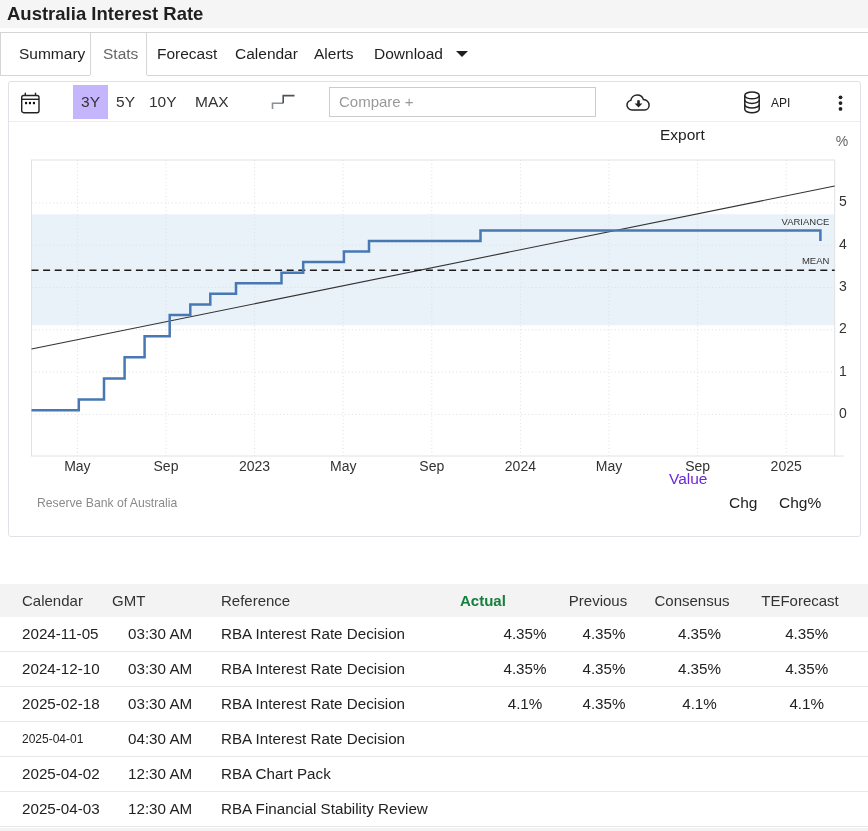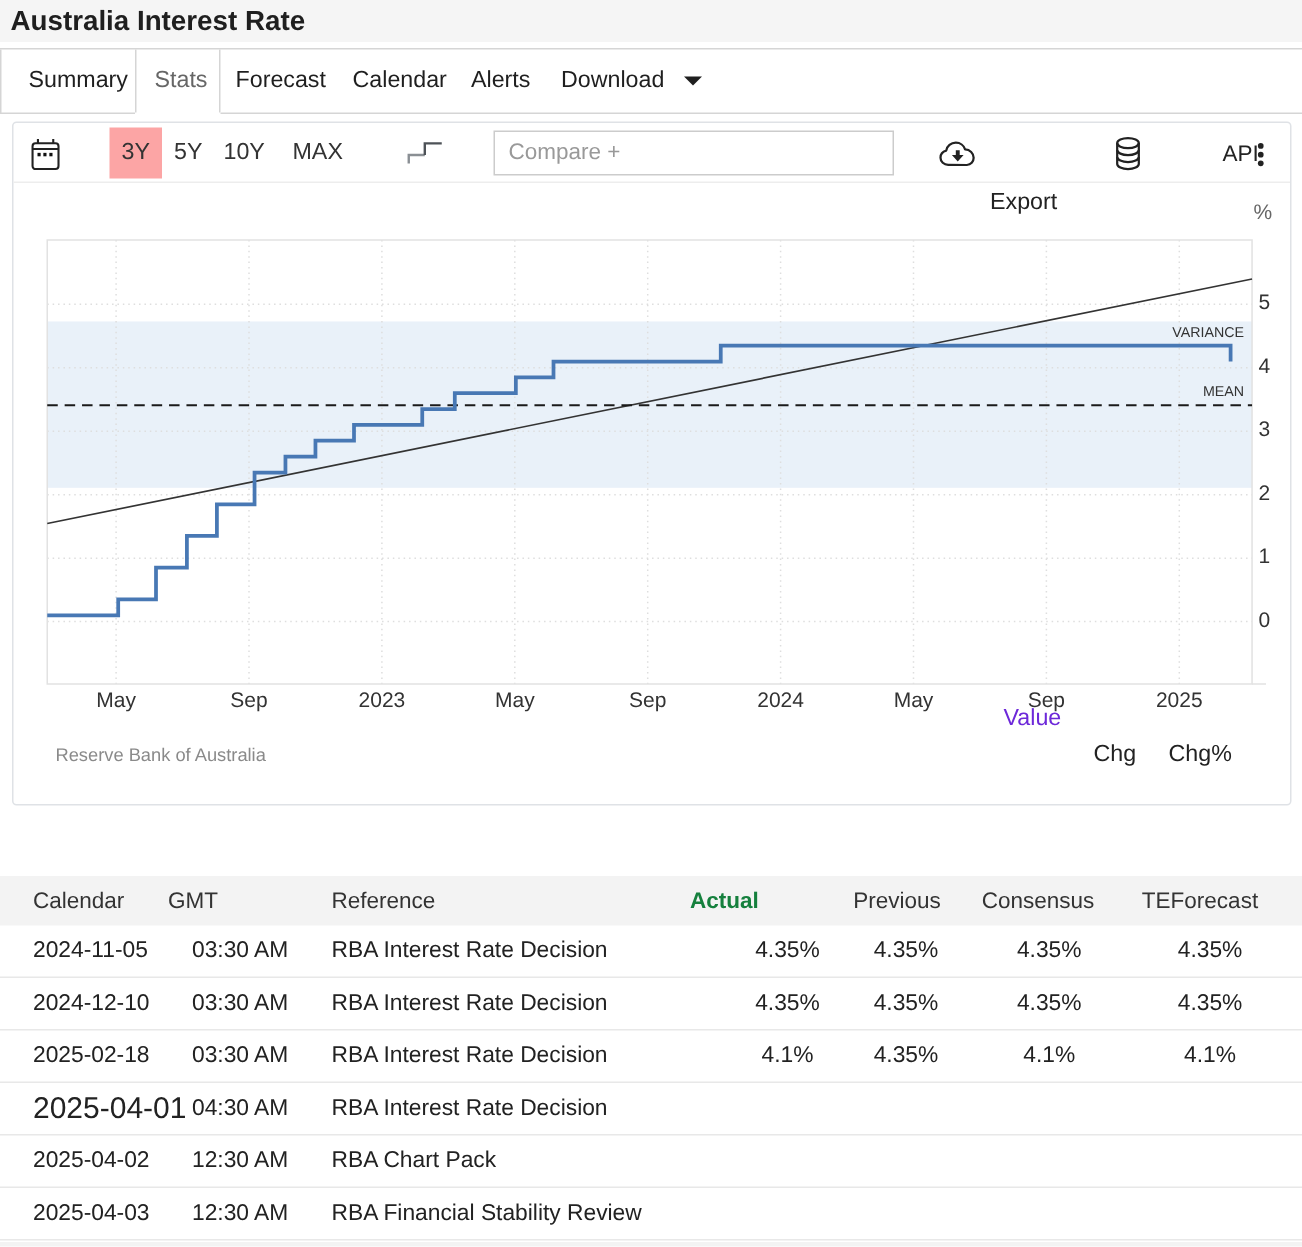--- a/index.html
+++ b/index.html
@@ -34,21 +34,21 @@
 <svg class="abs" style="left:20px;top:91px;" width="21" height="23" viewBox="0 0 21 23">
   <rect x="1.7" y="4.5" width="17.3" height="17.2" rx="2" fill="none" stroke="#222" stroke-width="1.4"></rect>
   <line x1="1.7" y1="8.3" x2="19" y2="8.3" stroke="#222" stroke-width="1.4"></line>
   <line x1="5.3" y1="1.7" x2="5.3" y2="4.6" stroke="#222" stroke-width="1.4"></line>
   <line x1="15.5" y1="1.7" x2="15.5" y2="4.6" stroke="#222" stroke-width="1.4"></line>
   <rect x="5.0" y="10.9" width="2.1" height="2.3" fill="#111"></rect>
   <rect x="8.9" y="10.9" width="2.1" height="2.3" fill="#111"></rect>
   <rect x="12.9" y="10.9" width="2.1" height="2.3" fill="#111"></rect>
 </svg>
 
-<div class="abs" style="left:73px;top:85px;width:35px;height:33.5px;background:#fca5a5;text-align:center;line-height:33.5px;font-size:15.5px;color:#333;">3Y</div>
+<div class="abs" style="left:73px;top:85px;width:35px;height:33.5px;background:#c4b5fd;text-align:center;line-height:33.5px;font-size:15.5px;color:#333;">3Y</div>
 <div class="abs" style="left:113px;top:85px;width:25px;height:33.5px;text-align:center;line-height:33.5px;font-size:15.5px;color:#333;">5Y</div>
 <div class="abs" style="left:149px;top:85px;width:33px;height:33.5px;text-align:left;line-height:33.5px;font-size:15.5px;color:#333;">10Y</div>
 <div class="abs" style="left:195px;top:85px;width:37px;height:33.5px;text-align:left;line-height:33.5px;font-size:15.5px;color:#333;">MAX</div>
 
 <svg class="abs" style="left:268px;top:93px;" width="28" height="18" viewBox="0 0 28 18">
   <polyline points="4.5,16 4.5,10.3 15.2,10.3" fill="none" stroke="#8a8f94" stroke-width="1.6"></polyline>
   <polyline points="15.2,10.3 15.2,2.6 26.5,2.6" fill="none" stroke="#4d5257" stroke-width="1.6"></polyline>
 </svg>
 
 <div class="abs" style="left:329px;top:87px;width:267px;height:30px;border:1px solid #ccc;background:#fff;line-height:28px;font-size:15px;color:#999;padding-left:9px;">Compare +</div>
@@ -58,21 +58,21 @@
   <path d="M11.2,6.2 h2.6 v3.2 h2.6 l-3.9,4.2 l-3.9,-4.2 h2.6 Z" fill="#222"></path>
 </svg>
 <div class="abs" style="left:660px;top:95px;height:16px;line-height:16px;font-size:15.5px;color:#222;margin-top:32px;">Export</div>
 
 <svg class="abs" style="left:743px;top:91px;" width="18" height="23" viewBox="0 0 18 23">
   <ellipse cx="9" cy="4.4" rx="7.2" ry="3.4" fill="none" stroke="#222" stroke-width="1.5"></ellipse>
   <path d="M1.8,4.4 v13.9 c0,1.9 3.2,3.4 7.2,3.4 s7.2,-1.5 7.2,-3.4 V4.4" fill="none" stroke="#222" stroke-width="1.5"></path>
   <path d="M1.8,9 c0,1.9 3.2,3.4 7.2,3.4 s7.2,-1.5 7.2,-3.4" fill="none" stroke="#222" stroke-width="1.5"></path>
   <path d="M1.8,13.6 c0,1.9 3.2,3.4 7.2,3.4 s7.2,-1.5 7.2,-3.4" fill="none" stroke="#222" stroke-width="1.5"></path>
 </svg>
-<div class="abs" style="left:771px;top:95px;height:16px;line-height:16px;font-size:15px;color:#222;margin-left:44px;">API</div>
+<div class="abs" style="left:771px;top:95px;height:16px;line-height:16px;font-size:12px;color:#222;">API</div>
 
 <svg class="abs" style="left:835px;top:94px;" width="11" height="19" viewBox="0 0 11 19">
   <circle cx="5.5" cy="3.3" r="1.9" fill="#222"></circle>
   <circle cx="5.5" cy="9.1" r="1.9" fill="#222"></circle>
   <circle cx="5.5" cy="14.9" r="1.9" fill="#222"></circle>
 </svg>
 
 <svg class="abs" style="left:0;top:0;" width="868" height="540" viewBox="0 0 868 540">
 
   <rect x="31.5" y="214.3" width="803.2" height="110.9" fill="#e9f1f9"></rect>
@@ -165,21 +165,21 @@
 <div class="abs" style="left:746.7px;top:652px;width:120px;height:34px;line-height:34px;font-size:15.2px;color:#222;text-align:center;">4.35%</div>
 <div class="abs" style="left:0;top:721px;width:868px;height:1px;background:#e8e8e8;"></div>
 <div class="abs" style="left:22px;top:687px;height:34px;line-height:34px;font-size:15.2px;color:#222;">2025-02-18</div>
 <div class="abs" style="left:128px;top:687px;height:34px;line-height:34px;font-size:15.2px;color:#222;">03:30 AM</div>
 <div class="abs" style="left:221px;top:687px;height:34px;line-height:34px;font-size:15.2px;color:#222;">RBA Interest Rate Decision</div>
 <div class="abs" style="left:465px;top:687px;width:120px;height:34px;line-height:34px;font-size:15.2px;color:#222;text-align:center;">4.1%</div>
 <div class="abs" style="left:544px;top:687px;width:120px;height:34px;line-height:34px;font-size:15.2px;color:#222;text-align:center;">4.35%</div>
 <div class="abs" style="left:639.5px;top:687px;width:120px;height:34px;line-height:34px;font-size:15.2px;color:#222;text-align:center;">4.1%</div>
 <div class="abs" style="left:746.7px;top:687px;width:120px;height:34px;line-height:34px;font-size:15.2px;color:#222;text-align:center;">4.1%</div>
 <div class="abs" style="left:0;top:756px;width:868px;height:1px;background:#e8e8e8;"></div>
-<div class="abs" style="left:22px;top:722px;height:34px;line-height:34px;font-size:20px;color:#222;">2025-04-01</div>
+<div class="abs" style="left:22px;top:722px;height:34px;line-height:34px;font-size:12px;color:#222;">2025-04-01</div>
 <div class="abs" style="left:128px;top:722px;height:34px;line-height:34px;font-size:15.2px;color:#222;">04:30 AM</div>
 <div class="abs" style="left:221px;top:722px;height:34px;line-height:34px;font-size:15.2px;color:#222;">RBA Interest Rate Decision</div>
 <div class="abs" style="left:0;top:791px;width:868px;height:1px;background:#e8e8e8;"></div>
 <div class="abs" style="left:22px;top:757px;height:34px;line-height:34px;font-size:15.2px;color:#222;">2025-04-02</div>
 <div class="abs" style="left:128px;top:757px;height:34px;line-height:34px;font-size:15.2px;color:#222;">12:30 AM</div>
 <div class="abs" style="left:221px;top:757px;height:34px;line-height:34px;font-size:15.2px;color:#222;">RBA Chart Pack</div>
 <div class="abs" style="left:0;top:826px;width:868px;height:1px;background:#e8e8e8;"></div>
 <div class="abs" style="left:22px;top:792px;height:34px;line-height:34px;font-size:15.2px;color:#222;">2025-04-03</div>
 <div class="abs" style="left:128px;top:792px;height:34px;line-height:34px;font-size:15.2px;color:#222;">12:30 AM</div>
 <div class="abs" style="left:221px;top:792px;height:34px;line-height:34px;font-size:15.2px;color:#222;">RBA Financial Stability Review</div>

